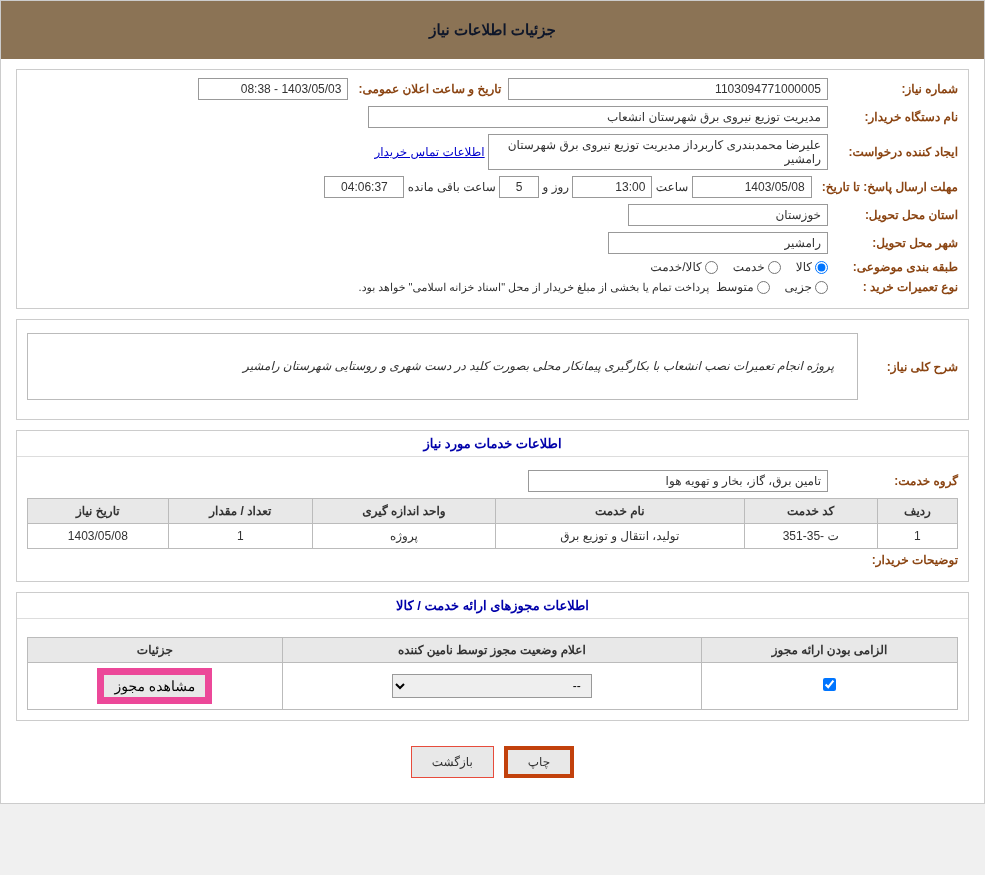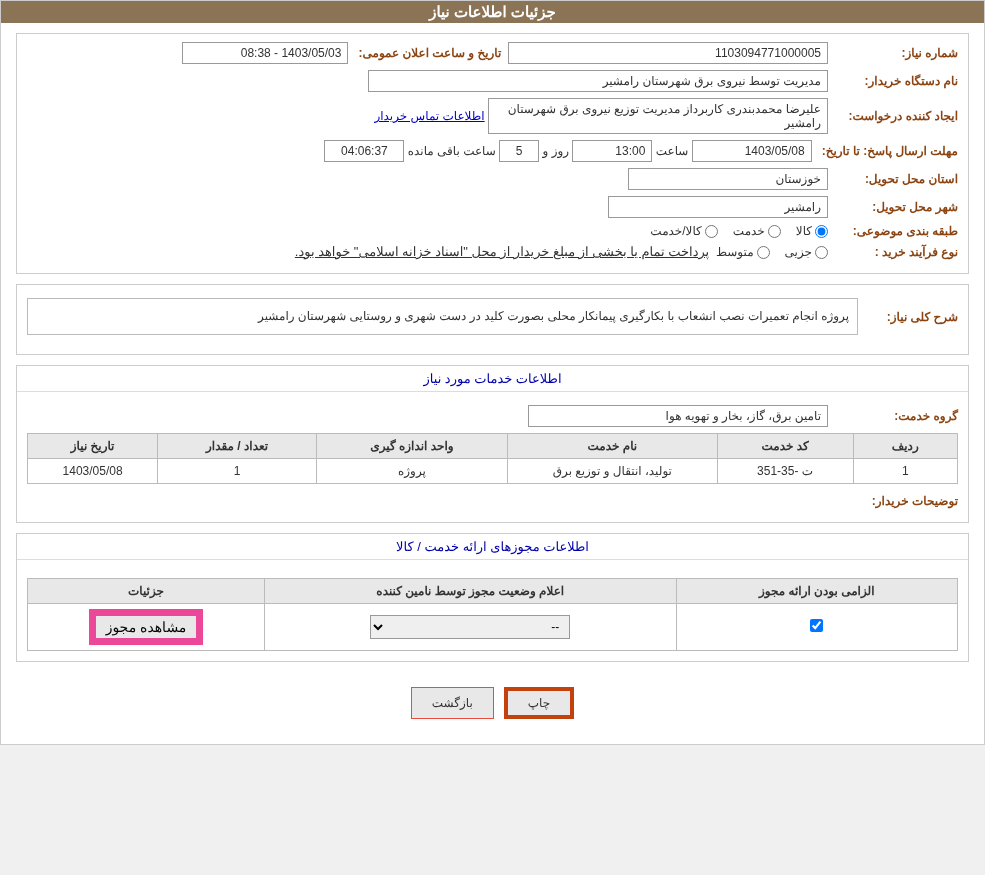--- a/index.html
+++ b/index.html
@@ -11,23 +11,23 @@
       color: #333;
     }
     .page-wrapper {
       max-width: 985px;
       margin: 0 auto;
       background: #fff;
       border: 1px solid #ccc;
     }
     .header-bar {
       background: #8b7355;
-      color: #ffffff;
+      color: #0f172a;
       text-align: center;
-      padding: 2px;
+      padding: 20px;
       font-size: 15px;
       font-weight: bold;
     }
     .main-content {
       padding: 10px 15px;
       background: #fff;
     }
     
     .section-block {
       border: 1px solid #ccc;
@@ -57,21 +57,21 @@
       padding: 3px 6px;
       background: #fff;
       font-family: Tahoma, Arial, sans-serif;
       font-size: 12px;
       direction: rtl;
     }
     .input-medium {
       width: 320px;
     }
     .input-small {
-      width: 166px;
+      width: 150px;
     }
     .input-date {
       width: 120px;
     }
     .input-time {
       width: 80px;
     }
     .link-blue {
       color: #0000cc;
       text-decoration: underline;
@@ -91,46 +91,47 @@
     
     .data-table {
       width: 100%;
       border-collapse: collapse;
       font-size: 12px;
       margin-top: 5px;
     }
     .data-table th {
       background: #e8e8e8;
       border: 1px solid #bbb;
-      padding: 5px 20px;
+      padding: 5px 8px;
       text-align: center;
       font-weight: bold;
     }
     .data-table td {
       border: 1px solid #bbb;
       padding: 5px 8px;
       text-align: center;
     }
     .data-table tr:nth-child(even) td {
       background: #f9f9f9;
     }
     
     .notice-box {
       border: 1px solid #bbb;
-      padding: 8px;
+      padding: 23px;
       margin: 5px 0;
       background: #fff;
       font-size: 12px;
       line-height: 1.6;
       text-align: right;
+      font-style: italic;
     }
     
     .sub-section-title {
       color: #0000aa;
-      font-weight: normal;
+      font-weight: bold;
       font-size: 13px;
       text-align: center;
       padding: 5px;
       border-bottom: 1px solid #ddd;
       margin-bottom: 5px;
     }
     
     .btn {
       padding: 5px 20px;
       border: 4px solid #c2410c;
@@ -178,21 +179,21 @@
         <div class="form-row">
           <span class="field-label">شماره نیاز:</span>
           <span class="input-box input-medium">1103094771000005</span>
           &nbsp;&nbsp;
           <span class="field-label">تاریخ و ساعت اعلان عمومی:</span>
           <span class="input-box input-small">1403/05/03 - 08:38</span>
         </div>
 
         <div class="form-row">
           <span class="field-label">نام دستگاه خریدار:</span>
-          <span class="input-box" style="width:460px;">مدیریت توسط نیروی برق شهرستان رامشیر</span>
+          <span class="input-box" style="width:460px;">مدیریت توزیع نیروی برق شهرستان انشعاب</span>
         </div>
 
         <div class="form-row">
           <span class="field-label">ایجاد کننده درخواست:</span>
           <span class="input-box" style="width:340px;">علیرضا محمدبندری کاربرداز مدیریت توزیع نیروی برق شهرستان رامشیر</span>
           &nbsp;
           <span class="link-blue">اطلاعات تماس خریدار</span>
         </div>
 
         <div class="form-row">
@@ -234,33 +235,33 @@
               <span>خدمت</span>
             </div>
             <div class="radio-item">
               <input type="radio" name="category" style="">
               <span>کالا/خدمت</span>
             </div>
           </div>
         </div>
 
         <div class="form-row">
-          <span class="field-label">نوع فرآیند خرید :</span>
+          <span class="field-label">نوع تعمیرات خرید :</span>
           <div class="radio-group">
             <div class="radio-item">
               <input type="radio" name="purchase_type" style="">
               <span>جزیی</span>
             </div>
             <div class="radio-item">
               <input type="radio" name="purchase_type" style="">
               <span>متوسط</span>
             </div>
           </div>
           &nbsp;&nbsp;
-          <span style="font-size:13px;color:#333;text-decoration:underline;">پرداخت تمام یا بخشی از مبلغ خریدار از محل "اسناد خزانه اسلامی" خواهد بود.</span>
+          <span style="font-size:11px;color:#333;">پرداخت تمام یا بخشی از مبلغ خریدار از محل "اسناد خزانه اسلامی" خواهد بود.</span>
         </div>
       </div>
     </div>
 
     <div class="section-block">
       <div class="section-body">
         <div class="form-row">
           <span class="field-label" style="min-width:100px;">شرح کلی نیاز:</span>
           <div class="notice-box" style="flex:1;">پروژه انجام تعمیرات نصب انشعاب با بکارگیری پیمانکار محلی بصورت کلید در دست شهری و روستایی شهرستان رامشیر</div>
         </div>
@@ -292,21 +293,21 @@
         <td>1</td>
         <td>ت -35-351</td>
         <td>تولید، انتقال و توزیع برق</td>
         <td>پروژه</td>
         <td>1</td>
         <td>1403/05/08</td>
       </tr>
             </tbody>
         </table>
 
-        <div class="form-row" style="margin-top:10px;align-items:flex-start;">
+        <div class="form-row" style="margin-top:4px;align-items:flex-start;">
           <span class="field-label">توضیحات خریدار:</span>
         </div>
       </div>
     </div>
 
     <div class="section-block">
       <div class="sub-section-title">اطلاعات مجوزهای ارائه خدمت / کالا</div>
       <div class="section-body" style="padding-bottom:10px;">
         <table class="data-table">
           <thead>

